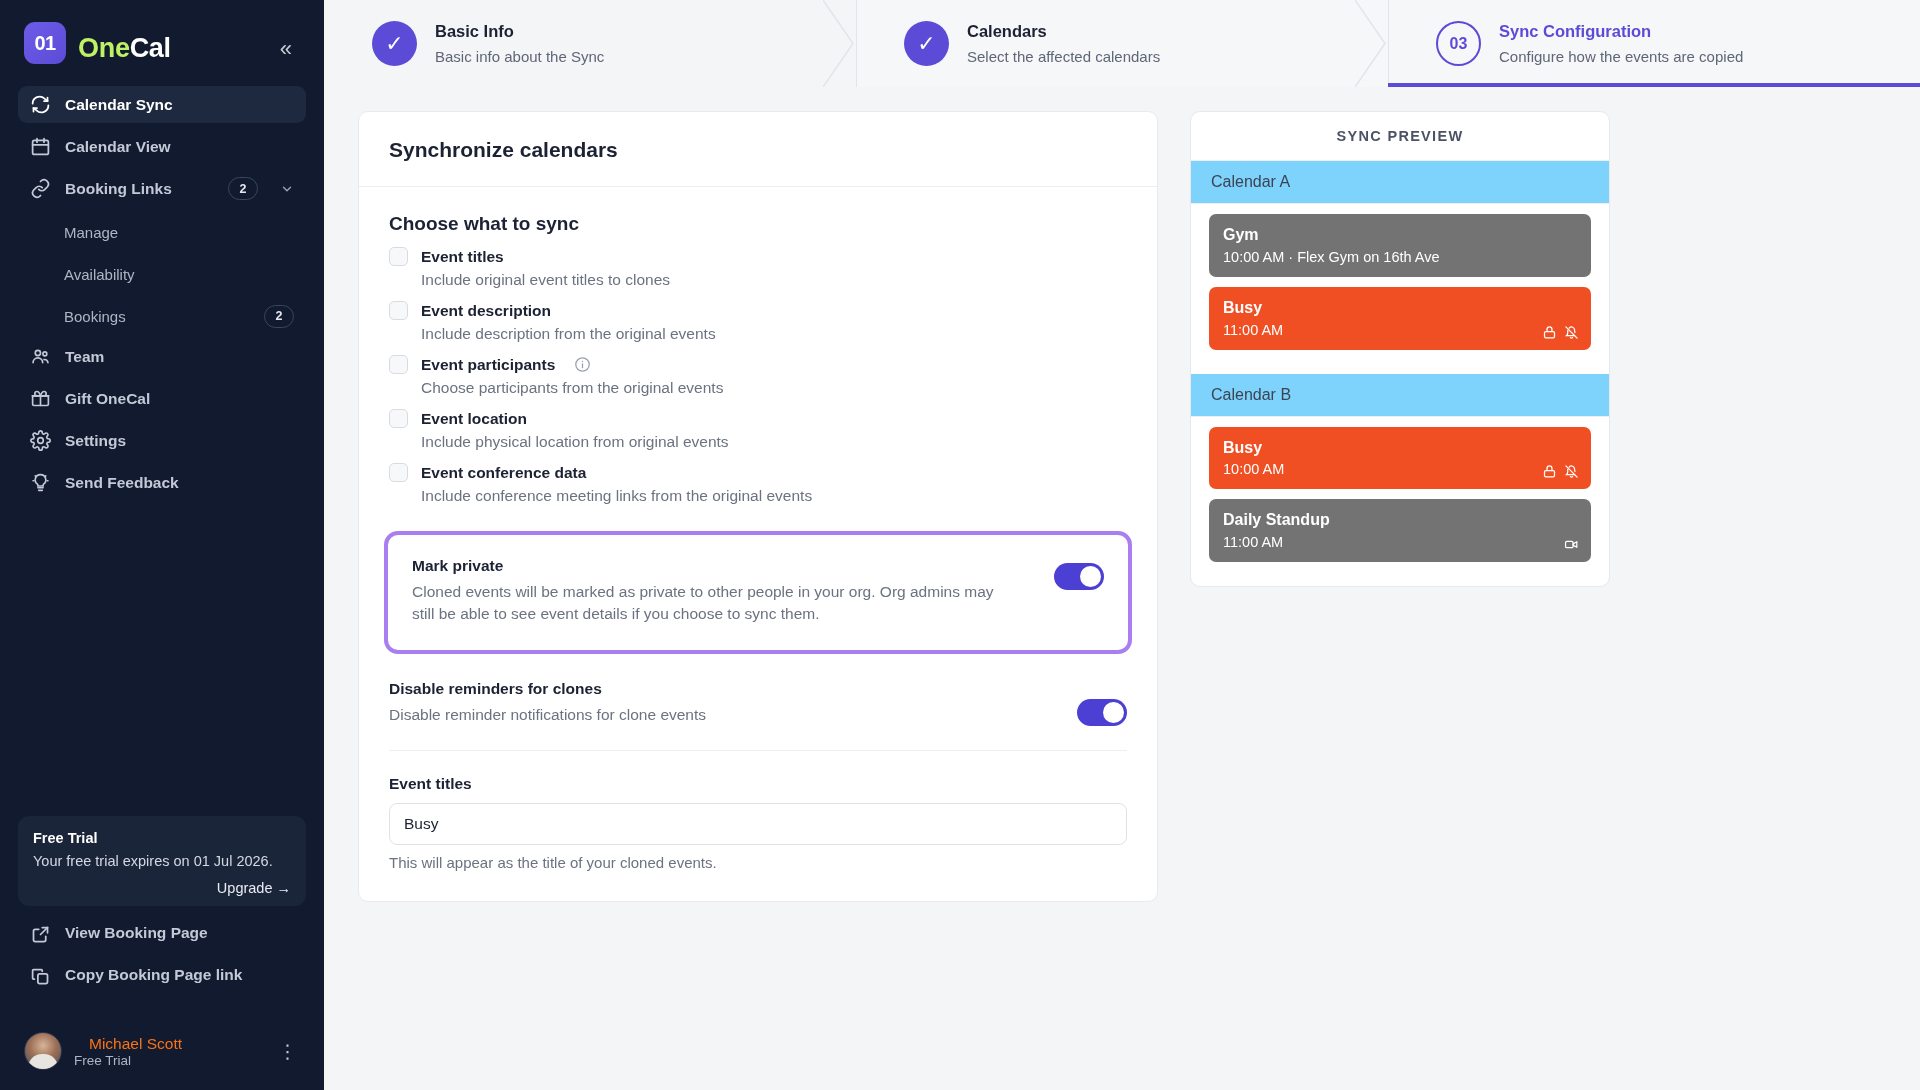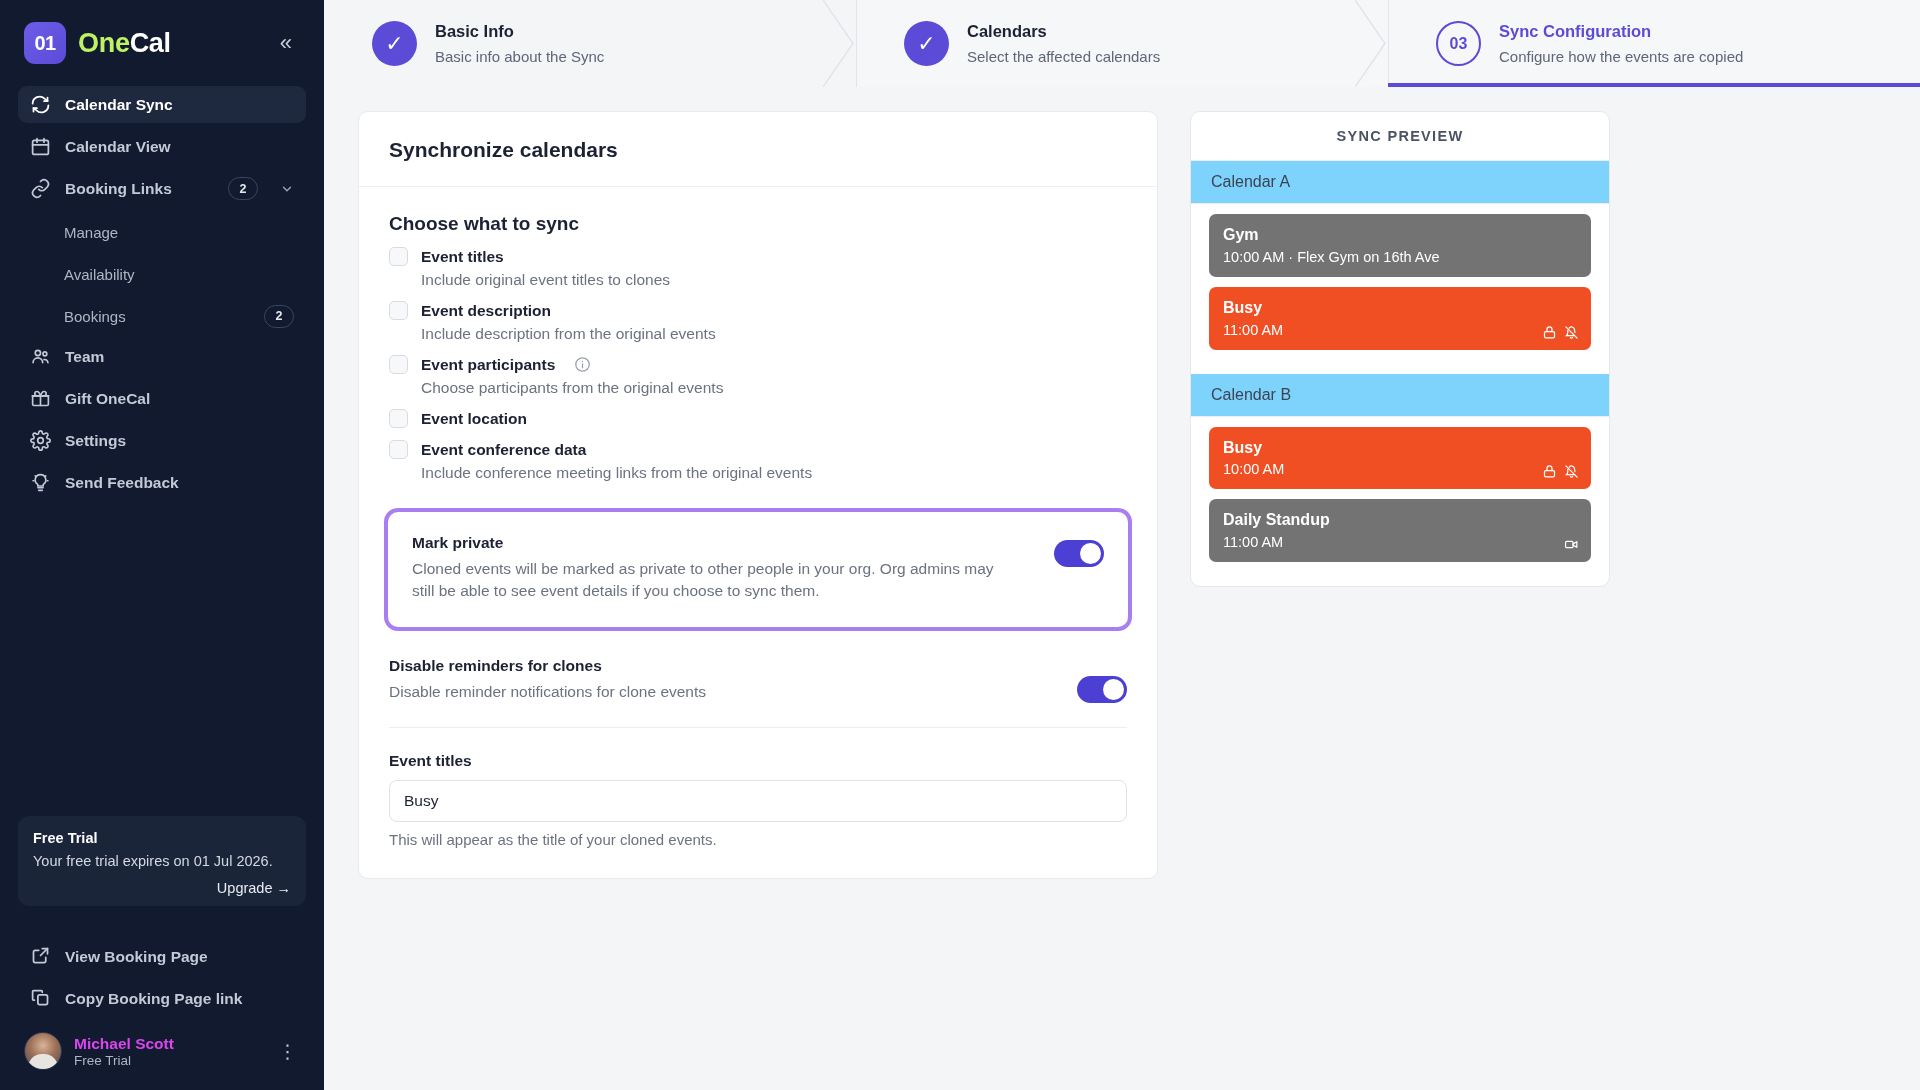--- a/index.html
+++ b/index.html
@@ -13,21 +13,21 @@
 
   
   .sidebar {
     width: 324px; flex: 0 0 324px;
     background: #111a2e;
     display: flex; flex-direction: column;
     padding: 0 18px;
     position: relative;
   }
   .brand-row {
-    display: flex; align-items: center;
+    display: flex; align-items: flex-end;
     padding: 22px 6px 18px 6px;
   }
   .logo-box {
     width: 42px; height: 42px; border-radius: 11px;
     background: linear-gradient(135deg,#6d5ce7 0%,#5b4bd6 100%);
     color: #fff; font-size: 20px; font-weight: bold;
     display: flex; align-items: center; justify-content: center;
     letter-spacing: -0.5px;
   }
   .brand-name { margin-left: 12px; font-size: 27px; font-weight: bold; letter-spacing: -0.3px; }
@@ -71,39 +71,39 @@
     padding: 14px 15px 10px 15px; margin-bottom: 18px;
   }
   .trial-title { color: #fff; font-size: 14.5px; font-weight: bold; margin-bottom: 6px; }
   .trial-text { color: #d3d8e3; font-size: 14.5px; line-height: 1.35; }
   .trial-upgrade {
     text-align: right; color: #e8ebf2; font-size: 14.5px;
     margin-top: 8px; cursor: pointer;
   }
 
   .footlink {
-    display: flex; align-items: flex-end; gap: 14px;
+    display: flex; align-items: flex-start; gap: 14px;
     height: 42px; padding: 0 12px; border-radius: 9px;
     color: #c3c9d6; font-size: 15.5px; font-weight: 600; cursor: pointer;
   }
   .user-row {
     display: flex; align-items: center; gap: 12px;
     padding: 14px 8px 20px 6px; margin-top: 10px;
   }
   .avatar {
     width: 38px; height: 38px; border-radius: 50%;
     background: radial-gradient(circle at 50% 35%, #d7b49a 0%, #9c6f55 45%, #3c4a63 100%);
     flex: 0 0 38px; position: relative; overflow: hidden;
     border: 1px solid #2b3550;
   }
   .avatar::after {
     content:""; position:absolute; left:50%; bottom:0; transform:translateX(-50%);
     width: 30px; height: 15px; border-radius: 14px 14px 0 0; background: #e8e4e0;
   }
-  .user-name { color: #d946ef; font-size: 15.5px; font-weight: bold; line-height: 1.25; }
+  .user-name { color: #f97316; font-size: 15.5px; font-weight: normal; line-height: 1.25; margin-left: 15px; }
   .user-plan { color: #aeb6c6; font-size: 13.5px; }
   .kebab { margin-left: auto; color: #c3c9d6; font-size: 19px; letter-spacing: 1px; cursor: pointer; }
 
   
   .main { flex: 1 1 auto; display: flex; flex-direction: column; background: #f4f5f7; overflow: hidden; }
 
   .stepper { display: flex; background: #f6f7f9; height: 87px; flex: 0 0 87px; }
   .step {
     flex: 1 1 0; display: flex; align-items: center; gap: 18px;
     padding: 0 0 0 48px; position: relative; background: #f6f7f9;
@@ -437,20 +437,21 @@
               </span>
             </div>
             <div class="check-desc">Choose participants from the original events</div>
           </div>
 
           <div class="check-row">
             <div class="check-line">
               <span class="cbox"></span>
               <span class="check-label">Event location</span>
             </div>
+            <div class="check-desc">Include physical location from original events</div>
           </div>
 
           <div class="check-row">
             <div class="check-line">
               <span class="cbox"></span>
               <span class="check-label">Event conference data</span>
             </div>
             <div class="check-desc">Include conference meeting links from the original events</div>
           </div>
 

